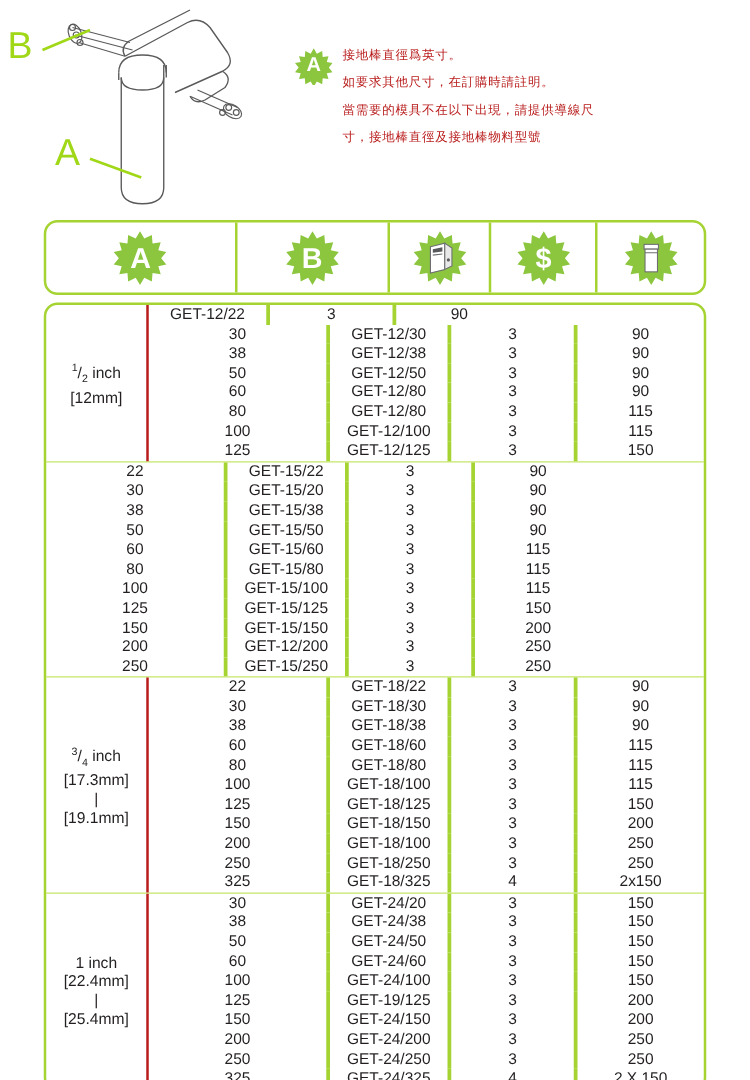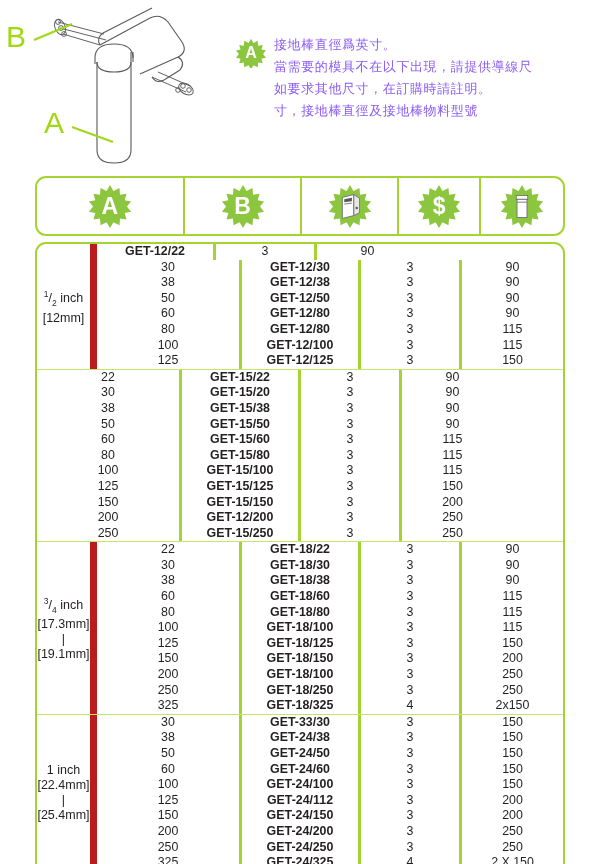--- a/index.html
+++ b/index.html
@@ -40,22 +40,22 @@
     width: 360px;
   }
   #note-badge {
     position: absolute;
     left: 0; top: 4px;
     width: 30px; height: 30px;
   }
   #note-lines {
     margin-left: 38px;
     font-family: "DejaVu Serif", "Liberation Serif", serif;
-    font-size: 13px;
-    color: #8b5cf6;
+    font-size: 10px;
+    color: #b91c1c;
     line-height: 22px;
     letter-spacing: 0.6px;
   }
   #note-lines div { white-space: nowrap; }
 
   
   #table-wrap {
     position: absolute;
     left: 35px; top: 176px;
     width: 530px;
@@ -87,21 +87,21 @@
     display: flex;
     border-bottom: 1.4px solid #c3e66a;
   }
   .grp:last-child { border-bottom: none; }
 
   .cell-a {
     display: flex;
     align-items: center;
     justify-content: center;
     text-align: center;
-    border-right: 7px solid #b91c1c;
+    border-right: 2px solid #b91c1c;
     font-size: 12.5px;
     color: #231f20;
     line-height: 15px;
     padding: 2px 0;
   }
   .grp-rows { flex: 1; }
   .row {
     display: flex;
     height: 15.6px;
     align-items: center;
@@ -110,21 +110,21 @@
     text-align: center;
     font-size: 12.4px;
     color: #231f20;
     line-height: 15.6px;
     white-space: nowrap;
     border-right: 3px solid #a5d332;
     height: 15.6px;
   }
   .row .c:last-child { border-right: none; text-align: center; }
   .w-b { width: 145px; }
-  .w-c { width: 119px; font-weight: bold;  }
+  .w-c { width: 97px;  }
   .w-d { width: 101px; }
 
   .col-a { width: 182px; }
 
   sup.sq { font-size: 8px; vertical-align: super; }
 
   
   .frac {
     display: inline-block;
     position: relative;
@@ -208,22 +208,22 @@
     <div id="note-badge">
       <div class="burst sm">
         <svg width="30" height="30" viewBox="0 0 44 44" aria-hidden="true">
           <polygon points="22,1 25.6,7.2 31.9,4.2 32.5,11.2 39.3,10.2 37.3,16.9 44,18.3 39.7,23.6 44,28.9 37.3,30.3 39.3,37 32.5,36 31.9,43 25.6,40 22,46 18.4,40 12.1,43 11.5,36 4.7,37 6.7,30.3 0,28.9 4.3,23.6 0,18.3 6.7,16.9 4.7,10.2 11.5,11.2 12.1,4.2 18.4,7.2" fill="#8cc63e"></polygon>
         </svg>
         <span class="glyph">A</span>
       </div>
     </div>
     <div id="note-lines">
       <div>接地棒直徑爲英寸。</div>
+      <div>如要求其他尺寸，在訂購時請註明。</div>
       <div>當需要的模具不在以下出現，請提供導線尺</div>
-      <div>如要求其他尺寸，在訂購時請註明。</div>
       <div>寸，接地棒直徑及接地棒物料型號</div>
     </div>
   </div>
 
   <div id="table-wrap">
 
     <div id="thead" class="tbl-box">
       <div class="th col-a">
         <div class="burst">
           <svg width="44" height="44" viewBox="0 0 44 46" aria-hidden="true">
@@ -501,21 +501,21 @@
           <div>
             <div>1 inch</div>
             <div>[22.4mm]</div>
             <div>|</div>
             <div>[25.4mm]</div>
           </div>
         </div>
         <div class="grp-rows">
           <div class="row">
             <div class="c w-b">30</div>
-            <div class="c w-c">GET-33/30</div>
+            <div class="c w-c">GET-24/20</div>
             <div class="c w-d">3</div>
             <div class="c w-d">150</div>
           </div>
           <div class="row">
             <div class="c w-b">38</div>
             <div class="c w-c">GET-24/38</div>
             <div class="c w-d">3</div>
             <div class="c w-d">150</div>
           </div>
           <div class="row">
@@ -531,21 +531,21 @@
             <div class="c w-d">150</div>
           </div>
           <div class="row">
             <div class="c w-b">100</div>
             <div class="c w-c">GET-24/100</div>
             <div class="c w-d">3</div>
             <div class="c w-d">150</div>
           </div>
           <div class="row">
             <div class="c w-b">125</div>
-            <div class="c w-c">GET-24/112</div>
+            <div class="c w-c">GET-19/125</div>
             <div class="c w-d">3</div>
             <div class="c w-d">200</div>
           </div>
           <div class="row">
             <div class="c w-b">150</div>
             <div class="c w-c">GET-24/150</div>
             <div class="c w-d">3</div>
             <div class="c w-d">200</div>
           </div>
           <div class="row">

